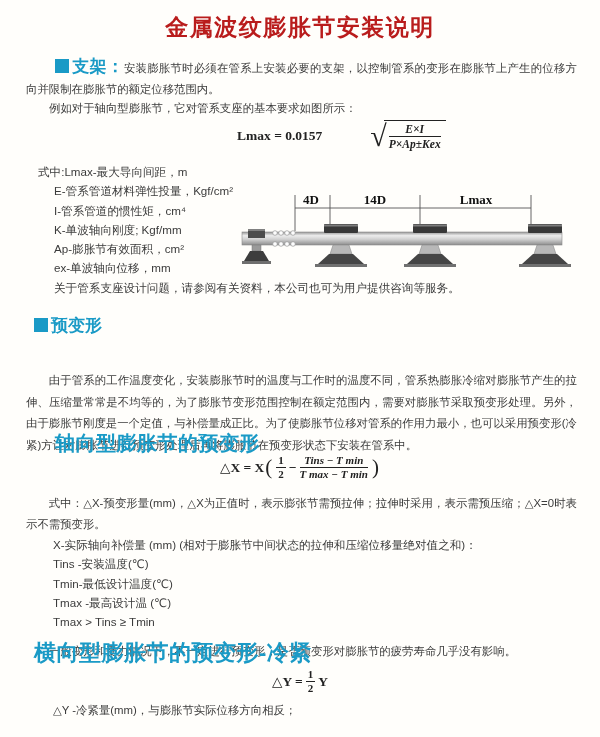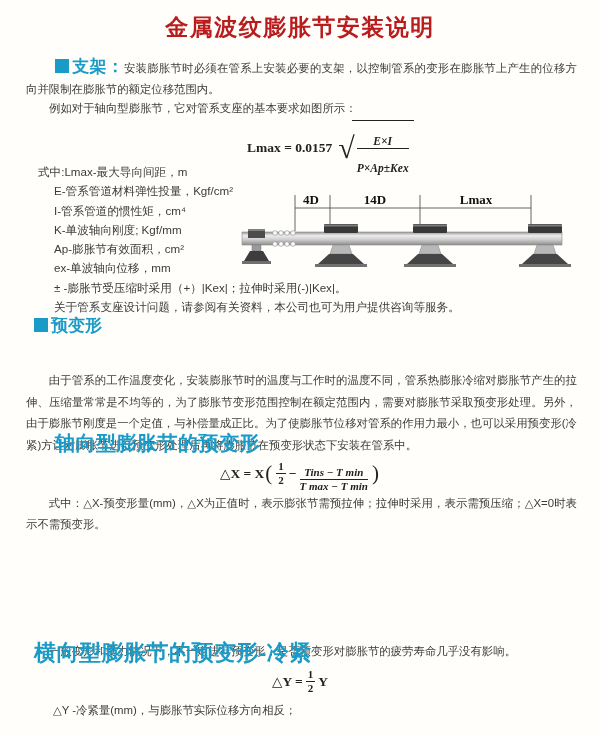--- a/index.html
+++ b/index.html
@@ -22,21 +22,21 @@
     margin-right:3px;vertical-align:-1px;
   }
   .defs{font-size:11.6px;color:#3b3b3b;}
   .defs > div{line-height:19.3px;white-space:nowrap;}
   .defs .indent{padding-left:16px;}
   .formula{
     font-family:"Liberation Serif","DejaVu Serif",serif;
     font-weight:bold;color:#222;font-size:13.5px;
     display:flex;align-items:center;
   }
-  .formula .var{font-style:italic;margin-top:12px;}
+  .formula .var{font-style:italic;}
   .frac{
     display:inline-flex;flex-direction:column;text-align:center;
     font-size:11px;line-height:1.2;vertical-align:middle;margin:0 3px;
   }
   .frac .num{border-bottom:1px solid #222;padding:0 2px;}
   .radical{display:inline-flex;align-items:center;margin-left:6px;}
   .rad-sign{font-size:30px;font-weight:normal;line-height:26px;margin-right:-3px;}
   .rad-frac{
     display:inline-flex;flex-direction:column;text-align:center;
     border-top:1.6px solid #222;font-size:11.5px;line-height:1.25;
@@ -52,39 +52,38 @@
 <div class="page">
 
   <div class="abs title">金属波纹膨胀节安装说明</div>
 
   <div class="abs body-text" style="top:56px;left:26px;width:551px;text-indent:29px;">
     <span class="sec-head"><span class="bullet"></span><span>支架：</span></span><span>安装膨胀节时必须在管系上安装必要的支架，以控制管系的变形在膨胀节上产生的位移方向并限制在膨胀节的额定位移范围内。</span>
   </div>
 
   <div class="abs body-text" style="top:98px;left:49px;width:540px;">例如对于轴向型膨胀节，它对管系支座的基本要求如图所示：</div>
 
-  <div class="abs formula" style="top:120px;left:247px;">
+  <div class="abs formula" style="top:120px;left:237px;gap:42px;">
     <span>Lmax = 0.0157</span>
     <span class="radical">
       <span class="rad-sign">√</span>
       <span class="rad-frac">
         <span class="num var">E×I</span>
         <span class="den var">P×Ap±Kex</span>
       </span>
     </span>
   </div>
 
   <div class="abs defs" style="top:162px;left:38px;">
     <div>式中:Lmax-最大导向间距，m</div>
     <div class="indent">E-管系管道材料弹性投量，Kgf/cm²</div>
     <div class="indent">I-管系管道的惯性矩，cm⁴</div>
     <div class="indent">K-单波轴向刚度; Kgf/mm</div>
     <div class="indent">Ap-膨胀节有效面积，cm²</div>
     <div class="indent">ex-单波轴向位移，mm</div>
-    <div class="indent">± -膨胀节受压缩时采用（+）|Kex|；拉伸时采用(-)|Kex|。</div>
     <div class="indent">关于管系支座设计问题，请参阅有关资料，本公司也可为用户提供咨询等服务。</div>
   </div>
 
   <svg class="abs" style="top:188px;left:236px;" width="364" height="95" viewBox="0 0 364 95">
     <defs>
       <linearGradient id="pipeGrad" x1="0" y1="0" x2="0" y2="1">
         <stop offset="0" stop-color="#979797"></stop>
         <stop offset="0.28" stop-color="#ececec"></stop>
         <stop offset="0.55" stop-color="#d2d2d2"></stop>
         <stop offset="1" stop-color="#8d8d8d"></stop>
@@ -170,20 +169,27 @@
       <span class="frac var">
         <span class="num">Tins − T min</span>
         <span class="den">T max − T min</span>
       </span>
       <span class="paren">)</span>
     </div>
   </div>
 
   <div class="abs body-text" style="top:493px;left:26px;width:551px;text-indent:2em;">式中：△X-预变形量(mm)，△X为正值时，表示膨张节需预拉伸；拉伸时采用，表示需预压缩；△X=0时表示不需预变形。</div>
 
+  <div class="abs defs" style="top:535px;left:53px;">
+    <div>X-实际轴向补偿量 (mm) (相对于膨胀节中间状态的拉伸和压缩位移量绝对值之和)：</div>
+    <div>Tins -安装温度(℃)</div>
+    <div>Tmin-最低设计温度(℃)</div>
+    <div>Tmax -最高设计温 (℃)</div>
+    <div>Tmax &gt; Tins ≥ Tmin</div>
+  </div>
 
   <div class="abs body-text" style="top:617px;left:49px;width:535px;margin-top:24px;">一般变形和受力情况下，不一定进行预变形，是否预变形对膨胀节的疲劳寿命几乎没有影响。</div>
 
   <div class="abs sub-head" style="top:638px;left:34px;font-size:22px;">横向型膨胀节的预变形-冷紧</div>
 
   <div class="abs centered" style="top:668px;">
     <div class="formula">
       <span>△Y =</span>
       <span class="frac">
         <span class="num">1</span>

